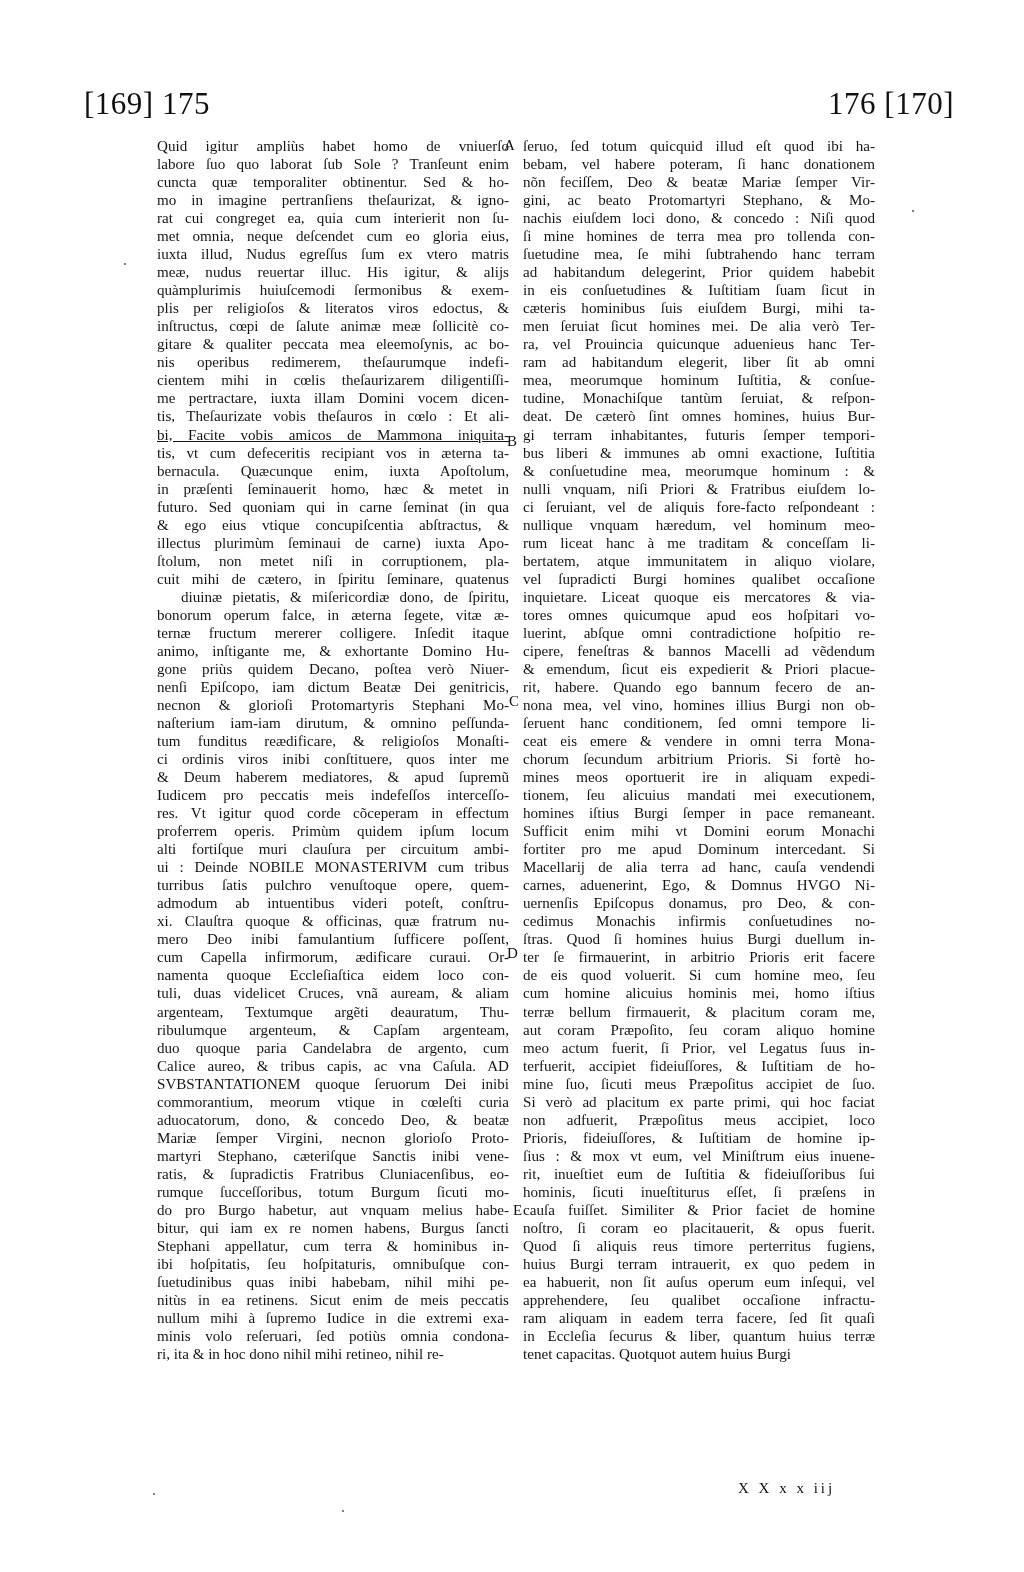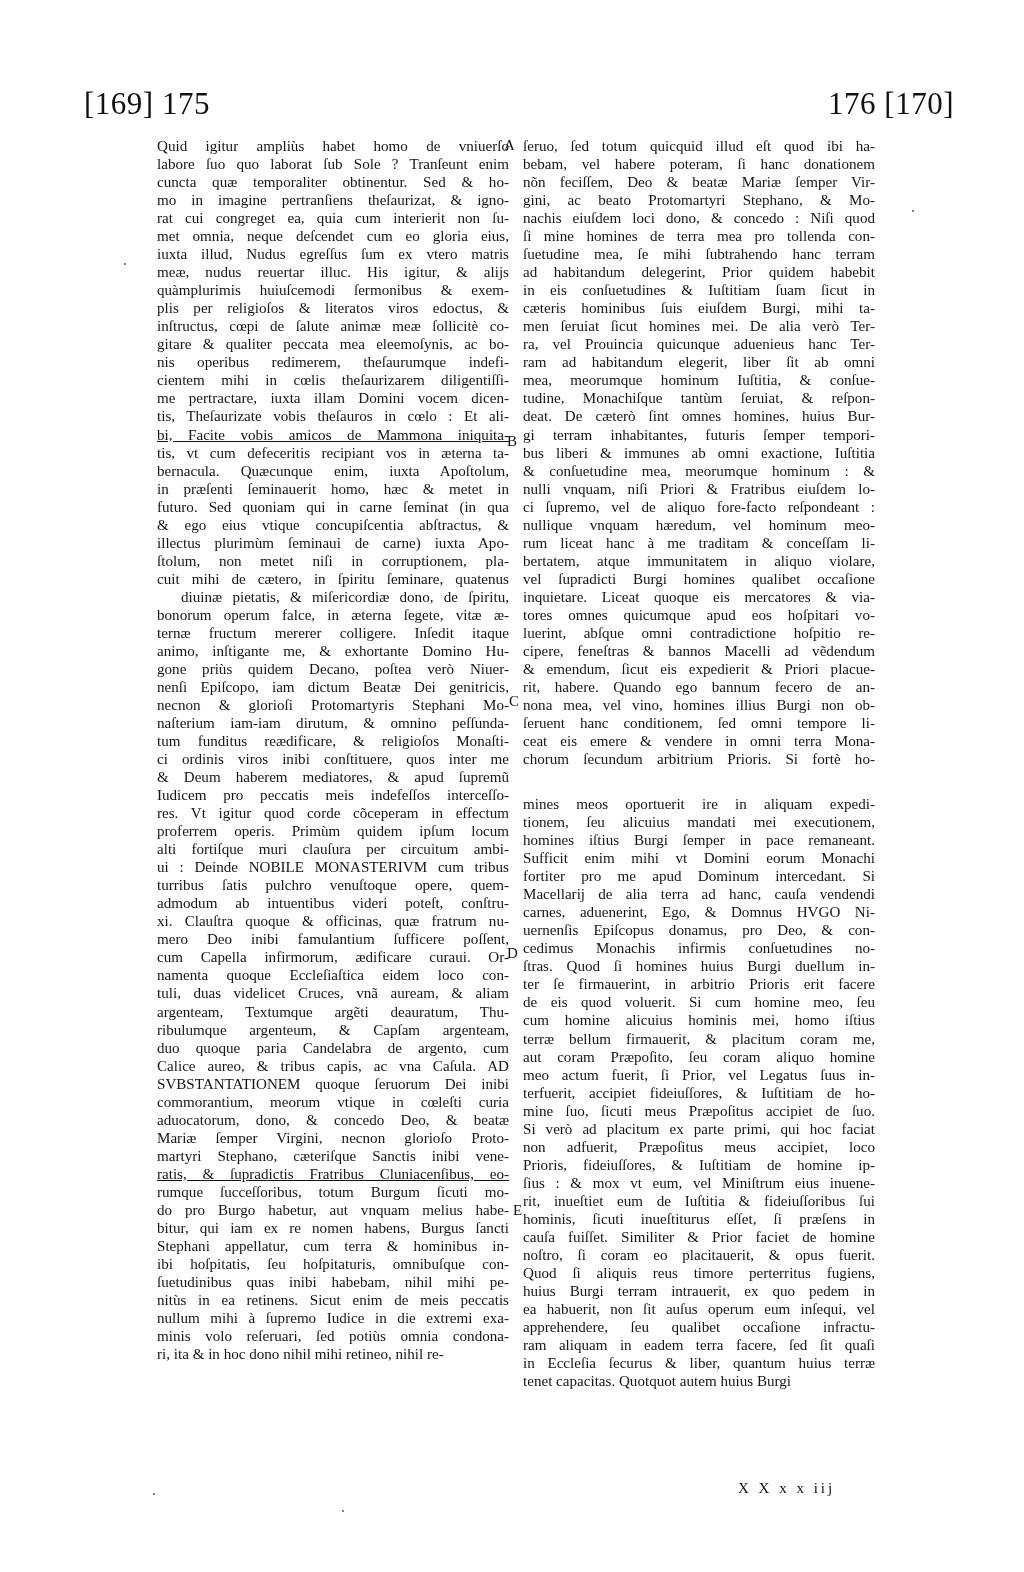--- a/index.html
+++ b/index.html
@@ -98,21 +98,21 @@
       <span class="line" style="display: block;">tuli, duas videlicet Cruces, vnã auream, &amp; aliam</span>
       <span class="line" style="display: block;">argenteam, Textumque argẽti deauratum, Thu-</span>
       <span class="line" style="display: block;">ribulumque argenteum, &amp; Capſam argenteam,</span>
       <span class="line" style="display: block;">duo quoque paria Candelabra de argento, cum</span>
       <span class="line" style="display: block;">Calice aureo, &amp; tribus capis, ac vna Caſula. AD</span>
       <span class="line" style="display: block;">SVBSTANTATIONEM quoque ſeruorum Dei inibi</span>
       <span class="line" style="display: block;">commorantium, meorum vtique in cœleſti curia</span>
       <span class="line" style="display: block;">aduocatorum, dono, &amp; concedo Deo, &amp; beatæ</span>
       <span class="line" style="display: block;">Mariæ ſemper Virgini, necnon glorioſo Proto-</span>
       <span class="line" style="display: block;">martyri Stephano, cæteriſque Sanctis inibi vene-</span>
-      <span class="line" style="display: block; text-decoration: underline;">ratis, &amp; ſupradictis Fratribus Cluniacenſibus, eo-</span>
+      <span class="line" style="display: block;">ratis, &amp; ſupradictis Fratribus Cluniacenſibus, eo-</span>
       <span class="line" style="display: block;">rumque ſucceſſoribus, totum Burgum ſicuti mo-</span>
       <span class="line" style="display: block;">do pro Burgo habetur, aut vnquam melius habe-</span>
       <span class="line" style="display: block;">bitur, qui iam ex re nomen habens, Burgus ſancti</span>
       <span class="line" style="display: block;">Stephani appellatur, cum terra &amp; hominibus in-</span>
       <span class="line" style="display: block;">ibi hoſpitatis, ſeu hoſpitaturis, omnibuſque con-</span>
       <span class="line" style="display: block;">ſuetudinibus quas inibi habebam, nihil mihi pe-</span>
       <span class="line" style="display: block;">nitùs in ea retinens. Sicut enim de meis peccatis</span>
       <span class="line" style="display: block;">nullum mihi à ſupremo Iudice in die extremi exa-</span>
       <span class="line" style="display: block;">minis volo reſeruari, ſed potiùs omnia condona-</span>
       <span class="line last" style="display: block;">ri, ita &amp; in hoc dono nihil mihi retineo, nihil re-</span>
@@ -131,36 +131,36 @@
       <span class="line" style="display: block;">men ſeruiat ſicut homines mei. De alia verò Ter-</span>
       <span class="line" style="display: block;">ra, vel Prouincia quicunque aduenieus hanc Ter-</span>
       <span class="line" style="display: block;">ram ad habitandum elegerit, liber ſit ab omni</span>
       <span class="line" style="display: block;">mea, meorumque hominum Iuſtitia, &amp; conſue-</span>
       <span class="line" style="display: block;">tudine, Monachiſque tantùm ſeruiat, &amp; reſpon-</span>
       <span class="line" style="display: block;">deat. De cæterò ſint omnes homines, huius Bur-</span>
       <span class="line" style="display: block;">gi terram inhabitantes, futuris ſemper tempori-</span>
       <span class="line" style="display: block;">bus liberi &amp; immunes ab omni exactione, Iuſtitia</span>
       <span class="line" style="display: block;">&amp; conſuetudine mea, meorumque hominum : &amp;</span>
       <span class="line" style="display: block;">nulli vnquam, niſi Priori &amp; Fratribus eiuſdem lo-</span>
-      <span class="line" style="display: block;">ci ſupremo, vel de aliquo fore-facto reſpondeant :</span>
+      <span class="line" style="display: block;">ci ſeruiant, vel de aliquis fore-facto reſpondeant :</span>
       <span class="line" style="display: block;">nullique vnquam hæredum, vel hominum meo-</span>
       <span class="line" style="display: block;">rum liceat hanc à me traditam &amp; conceſſam li-</span>
       <span class="line" style="display: block;">bertatem, atque immunitatem in aliquo violare,</span>
       <span class="line" style="display: block;">vel ſupradicti Burgi homines qualibet occaſione</span>
       <span class="line" style="display: block;">inquietare. Liceat quoque eis mercatores &amp; via-</span>
       <span class="line" style="display: block;">tores omnes quicumque apud eos hoſpitari vo-</span>
       <span class="line" style="display: block;">luerint, abſque omni contradictione hoſpitio re-</span>
       <span class="line" style="display: block;">cipere, feneſtras &amp; bannos Macelli ad vẽdendum</span>
       <span class="line" style="display: block;">&amp; emendum, ſicut eis expedierit &amp; Priori placue-</span>
       <span class="line" style="display: block;">rit, habere. Quando ego bannum fecero de an-</span>
       <span class="line" style="display: block;">nona mea, vel vino, homines illius Burgi non ob-</span>
       <span class="line" style="display: block;">ſeruent hanc conditionem, ſed omni tempore li-</span>
       <span class="line" style="display: block;">ceat eis emere &amp; vendere in omni terra Mona-</span>
       <span class="line" style="display: block;">chorum ſecundum arbitrium Prioris. Si fortè ho-</span>
-      <span class="line" style="display: block; margin-top: 27px;">mines meos oportuerit ire in aliquam expedi-</span>
+      <span class="line" style="display: block;">mines meos oportuerit ire in aliquam expedi-</span>
       <span class="line" style="display: block;">tionem, ſeu alicuius mandati mei executionem,</span>
       <span class="line" style="display: block;">homines iſtius Burgi ſemper in pace remaneant.</span>
       <span class="line" style="display: block;">Sufficit enim mihi vt Domini eorum Monachi</span>
       <span class="line" style="display: block;">fortiter pro me apud Dominum intercedant. Si</span>
       <span class="line" style="display: block;">Macellarij de alia terra ad hanc, cauſa vendendi</span>
       <span class="line" style="display: block;">carnes, aduenerint, Ego, &amp; Domnus HVGO Ni-</span>
       <span class="line" style="display: block;">uernenſis Epiſcopus donamus, pro Deo, &amp; con-</span>
       <span class="line" style="display: block;">cedimus Monachis infirmis conſuetudines no-</span>
       <span class="line" style="display: block;">ſtras. Quod ſi homines huius Burgi duellum in-</span>
       <span class="line" style="display: block;">ter ſe firmauerint, in arbitrio Prioris erit facere</span>

